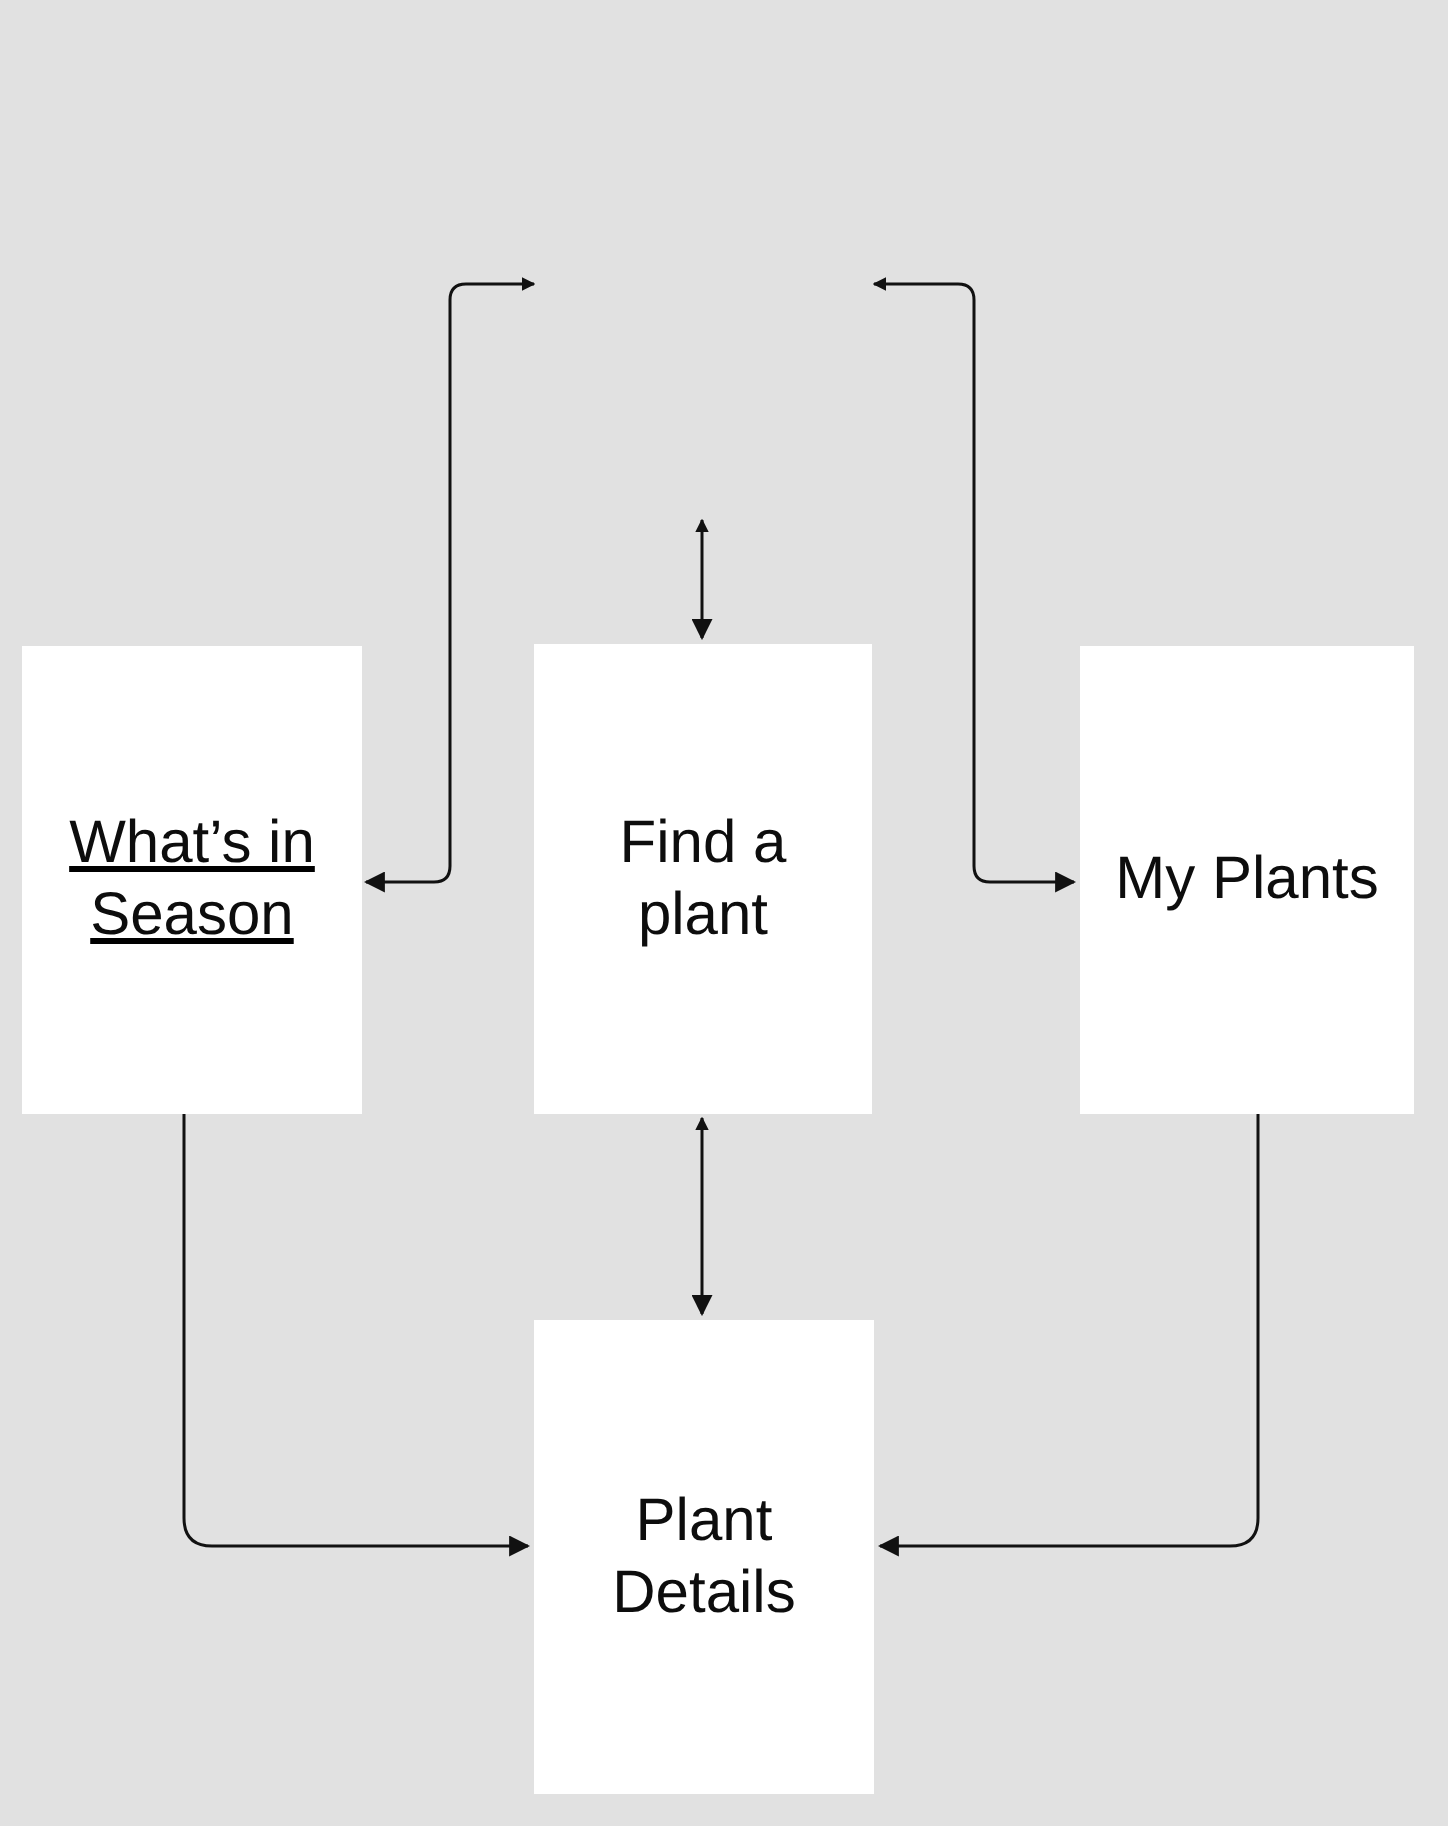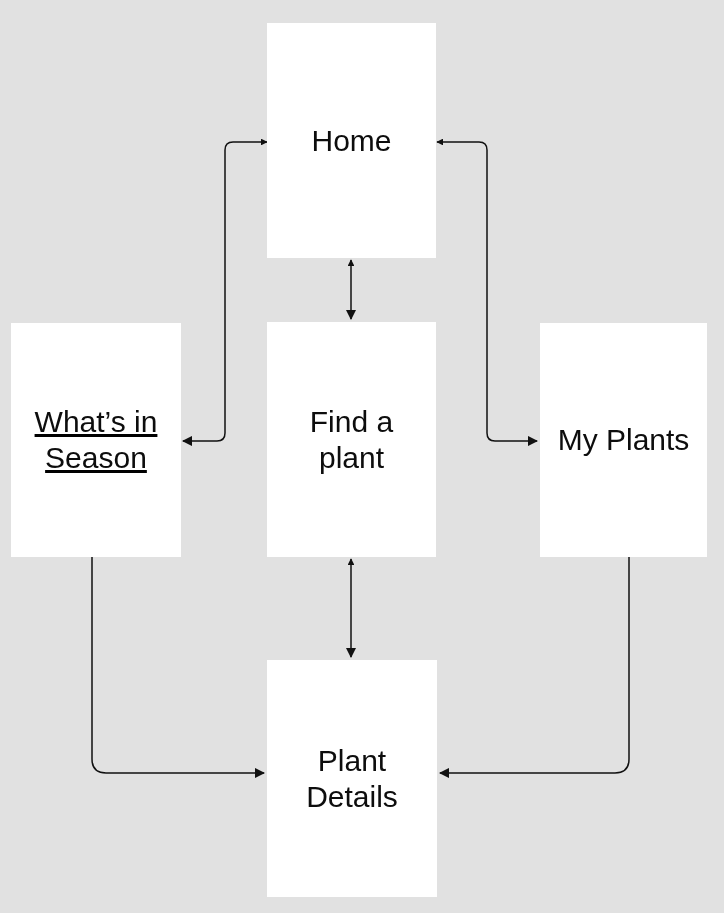--- a/index.html
+++ b/index.html
@@ -62,23 +62,20 @@
 
     <path d="M 351 260 V 319" fill="none" stroke="#111111" stroke-width="1.5" marker-start="url(#arrow-sm)" marker-end="url(#arrow)"></path>
 
     <path d="M 351 559 V 657" fill="none" stroke="#111111" stroke-width="1.5" marker-start="url(#arrow-sm)" marker-end="url(#arrow)"></path>
 
     <path d="M 92 557 V 759 Q 92 773 106 773 H 264" fill="none" stroke="#111111" stroke-width="1.5" marker-end="url(#arrow)"></path>
 
     <path d="M 629 557 V 759 Q 629 773 615 773 H 440" fill="none" stroke="#111111" stroke-width="1.5" marker-end="url(#arrow)"></path>
   </svg>
 
-  <div class="node node-home">
-    <span class="node-label">Home</span>
-  </div>
 
   <div class="node node-whats-in-season">
     <span class="node-label">What’s in
 Season</span>
   </div>
 
   <div class="node node-find-a-plant">
     <span class="node-label">Find a
 plant</span>
   </div>

